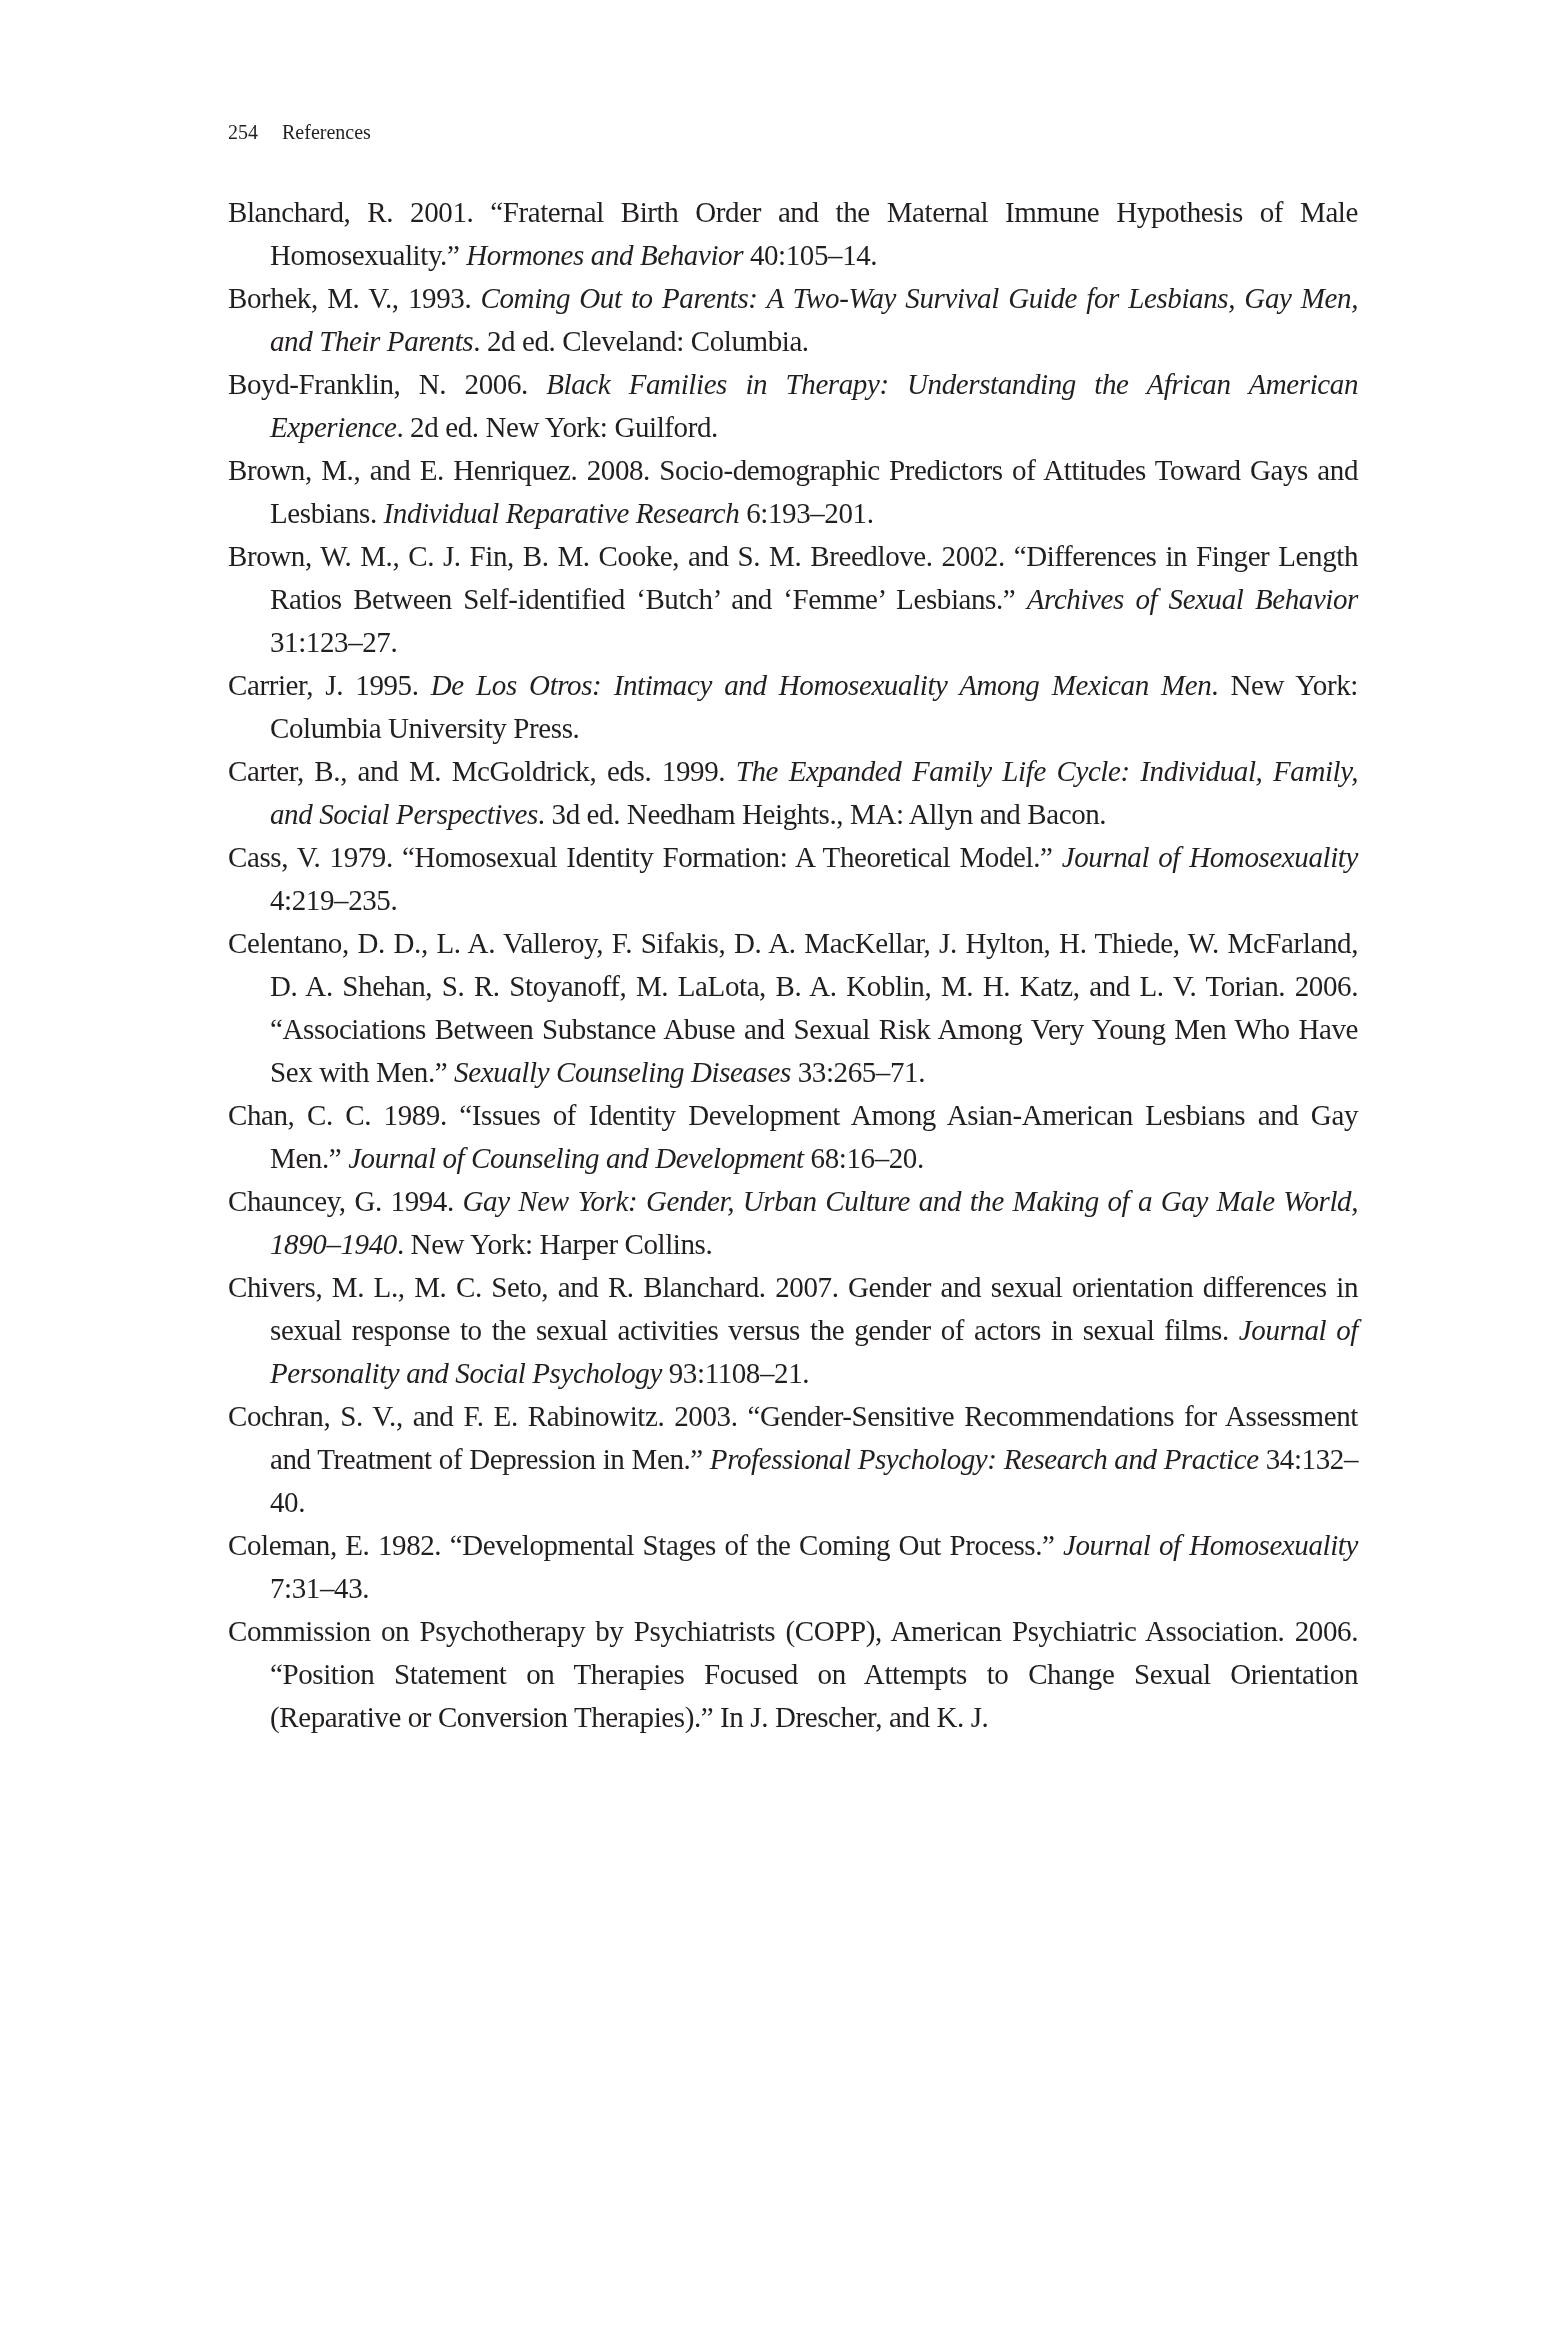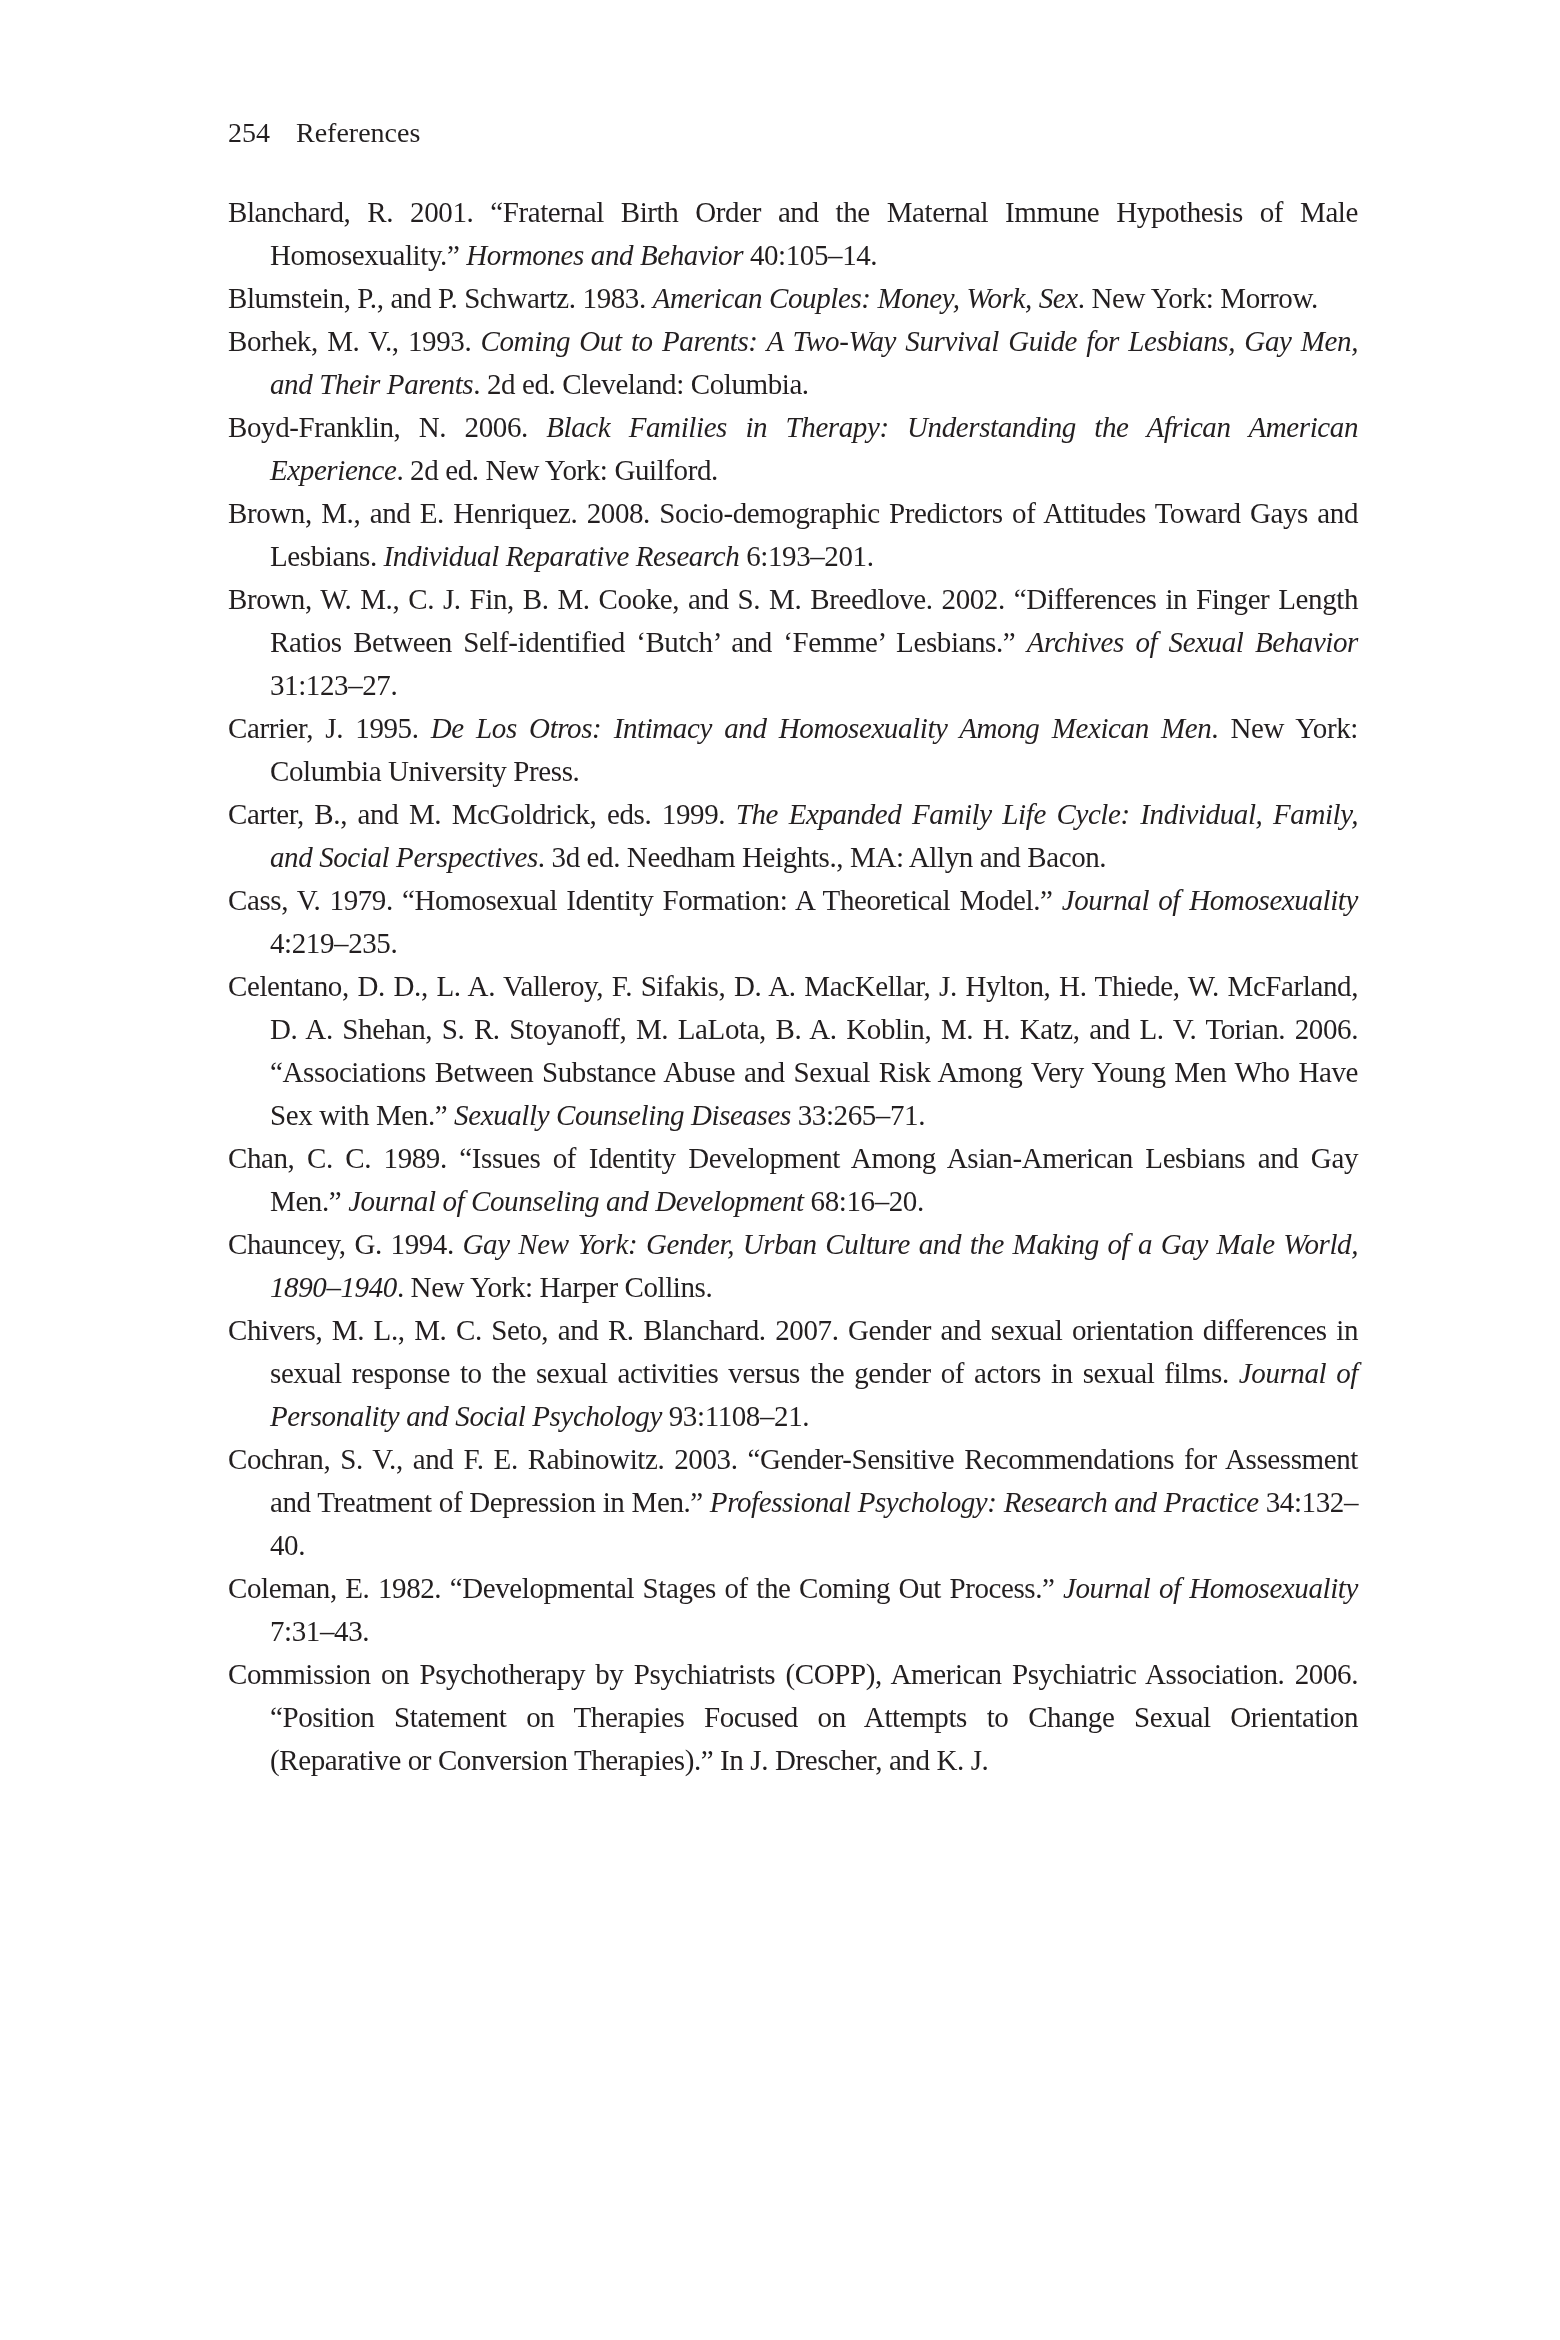--- a/index.html
+++ b/index.html
@@ -12,21 +12,21 @@
       height: 2341px;
       position: relative;
       overflow: hidden;
       font-family: "Liberation Serif", "DejaVu Serif", serif;
       color: #231f20;
     }
     .running-head {
       position: absolute;
       left: 228px;
       top: 117px;
-      font-size: 28px;
+      font-size: 20px;
       line-height: 31px;
       white-space: nowrap;
       text-align: right;
     }
     .running-head .page-num {
       display: inline-block;
       margin-right: 19px;
     }
     .references {
       position: absolute;
@@ -49,21 +49,20 @@
 </head>
 <body>
 
 <div class="running-head">
   <span class="page-num">254</span>
   <span class="section-title">References</span>
 </div>
 
 <div class="references">
   <p class="ref"><span>Blanchard, R. 2001. “Fraternal Birth Order and the Maternal Immune Hypothesis of Male Homosexuality.” </span><i>Hormones and Behavior</i><span> 40:105–14.</span></p>
-  <p class="ref"><span>Blumstein, P., and P. Schwartz. 1983. </span><i>American Couples: Money, Work, Sex</i><span>. New York: Morrow.</span></p>
   <p class="ref"><span>Borhek, M. V., 1993. </span><i>Coming Out to Parents: A Two-Way Survival Guide for Lesbians, Gay Men, and Their Parents</i><span>. 2d ed. Cleveland: Columbia.</span></p>
   <p class="ref"><span>Boyd-Franklin, N. 2006. </span><i>Black Families in Therapy: Understanding the African American Experience</i><span>. 2d ed. New York: Guilford.</span></p>
   <p class="ref"><span>Brown, M., and E. Henriquez. 2008. Socio-demographic Predictors of Attitudes Toward Gays and Lesbians. </span><i>Individual Reparative Research</i><span> 6:193–201.</span></p>
   <p class="ref"><span>Brown, W. M., C. J. Fin, B. M. Cooke, and S. M. Breedlove. 2002. “Differences in Finger Length Ratios Between Self-identified ‘Butch’ and ‘Femme’ Lesbians.” </span><i>Archives of Sexual Behavior</i><span> 31:123–27.</span></p>
   <p class="ref"><span>Carrier, J. 1995. </span><i>De Los Otros: Intimacy and Homosexuality Among Mexican Men</i><span>. New York: Columbia University Press.</span></p>
   <p class="ref"><span>Carter, B., and M. McGoldrick, eds. 1999. </span><i>The Expanded Family Life Cycle: Individual, Family, and Social Perspectives</i><span>. 3d ed. Needham Heights., MA: Allyn and Bacon.</span></p>
   <p class="ref"><span>Cass, V. 1979. “Homosexual Identity Formation: A Theoretical Model.” </span><i>Journal of Homosexuality</i><span> 4:219–235.</span></p>
   <p class="ref"><span>Celentano, D. D., L. A. Valleroy, F. Sifakis, D. A. MacKellar, J. Hylton, H. Thiede, W. McFarland, D. A. Shehan, S. R. Stoyanoff, M. LaLota, B. A. Koblin, M. H. Katz, and L. V. Torian. 2006. “Associations Between Substance Abuse and Sexual Risk Among Very Young Men Who Have Sex with Men.” </span><i>Sexually Counseling Diseases</i><span> 33:265–71.</span></p>
   <p class="ref"><span>Chan, C. C. 1989. “Issues of Identity Development Among Asian-American Lesbians and Gay Men.” </span><i>Journal of Counseling and Development</i><span> 68:16–20.</span></p>
   <p class="ref"><span>Chauncey, G. 1994. </span><i>Gay New York: Gender, Urban Culture and the Making of a Gay Male World, 1890–1940</i><span>. New York: Harper Collins.</span></p>

